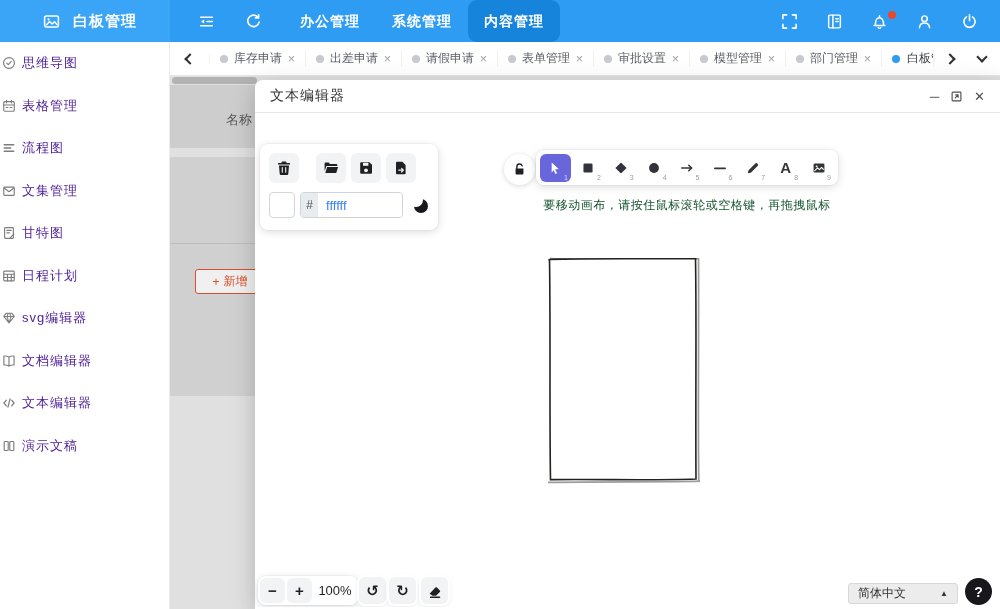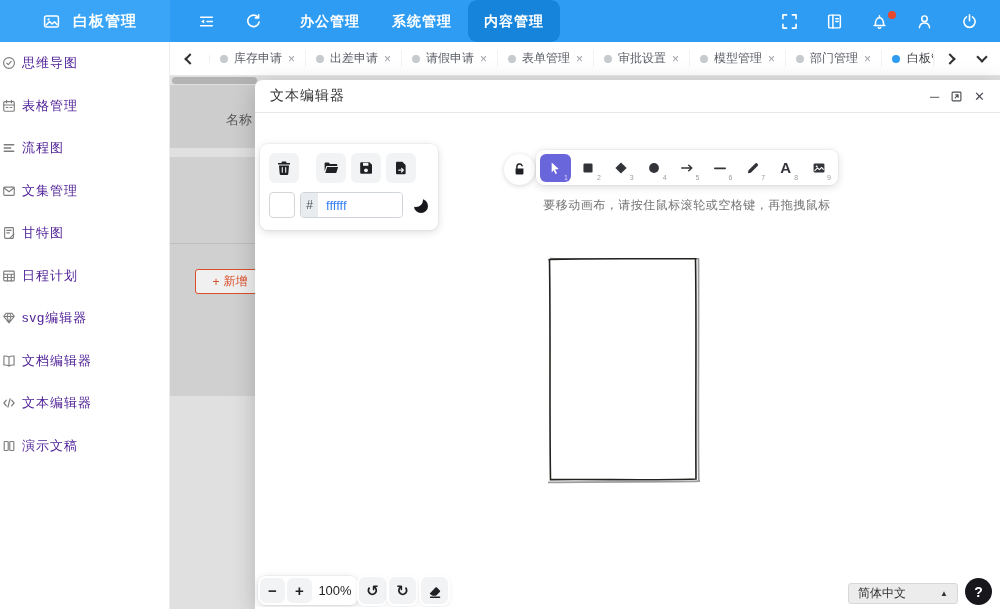--- a/index.html
+++ b/index.html
@@ -78,21 +78,21 @@
   .moon .cut { position:absolute; width:14px; height:14px; border-radius:50%; background:#fff; left:-3px; top:-4px; }
 
   .lock-btn { position:absolute; left:249px; top:41px; width:31px; height:31px; border-radius:50%; background:#fff; box-shadow:0 1px 5px rgba(0,0,0,.16); display:flex; align-items:center; justify-content:center; color:#1f2023; cursor:pointer; }
   .toolbar { position:absolute; left:281px; top:37px; width:302px; height:35px; display:flex; align-items:center; padding:0 4px; gap:2px; }
   .tool { width:31px; height:28px; border-radius:6px; display:flex; align-items:center; justify-content:center; position:relative; color:#33343a; cursor:pointer; }
   .tool svg.ic { width:14px; height:14px; }
   .tool .num { position:absolute; right:3px; bottom:1px; font-size:7px; color:#9c9ca3; }
   .tool.active { background:#6965db; color:#fff; }
   .tool.active .num { color:#dcd9fb; }
 
-  .hint { position:absolute; left:281px; top:84px; width:302px; text-align:center; font-size:12px; color:#737373; white-space:nowrap; letter-spacing:.5px; }
+  .hint { position:absolute; left:281px; top:84px; width:302px; text-align:center; font-size:12px; color:#14532d; white-space:nowrap; letter-spacing:.5px; }
 
   .sketch { position:absolute; left:288px; top:138px; }
 
   .zoom-island { position:absolute; left:3px; bottom:2px; height:29px; display:flex; align-items:center; padding:2px; gap:2px; }
   .zoom-island .gbtn { width:25px; height:25px; font-size:15px; font-weight:bold; }
   .zoom-label { width:42px; text-align:center; font-size:13px; color:#1f2023; }
   .float-btn { position:absolute; bottom:3px; width:27px; height:27px; border-radius:6px; background:#f1f3f5; box-shadow:0 0 0 2px #fff, 0 2px 6px rgba(0,0,0,.12); display:flex; align-items:center; justify-content:center; color:#1f2023; font-size:15px; font-weight:bold; cursor:pointer; }
   .undo-btn { left:104px; } .redo-btn { left:134px; } .eraser-btn { left:166px; }
 
   .lang-select { position:absolute; right:42px; bottom:3px; width:110px; height:21px; background:#ececec; border:1px solid #d8d8d8; border-radius:3px; display:flex; align-items:center; justify-content:space-between; padding:0 9px; font-size:12px; color:#303133; cursor:pointer; }

